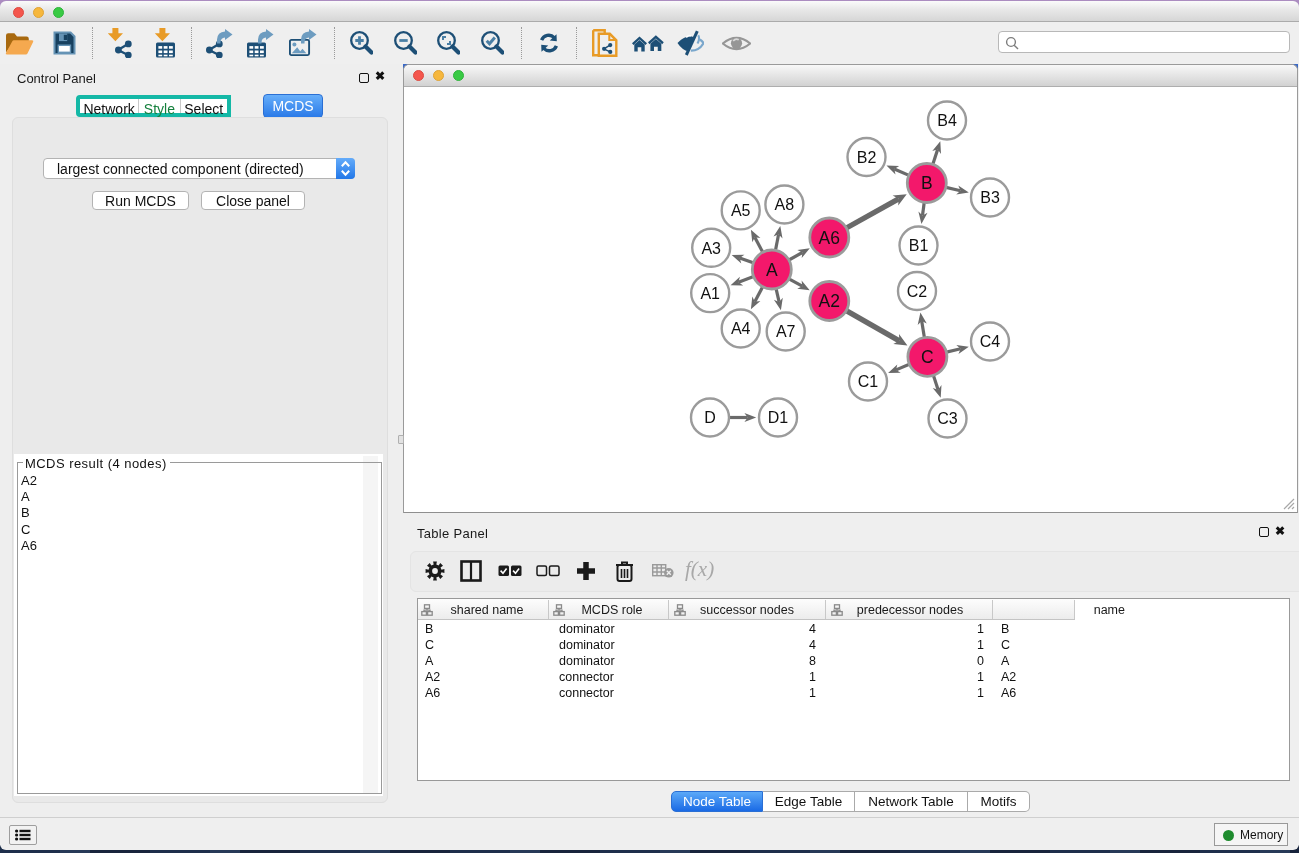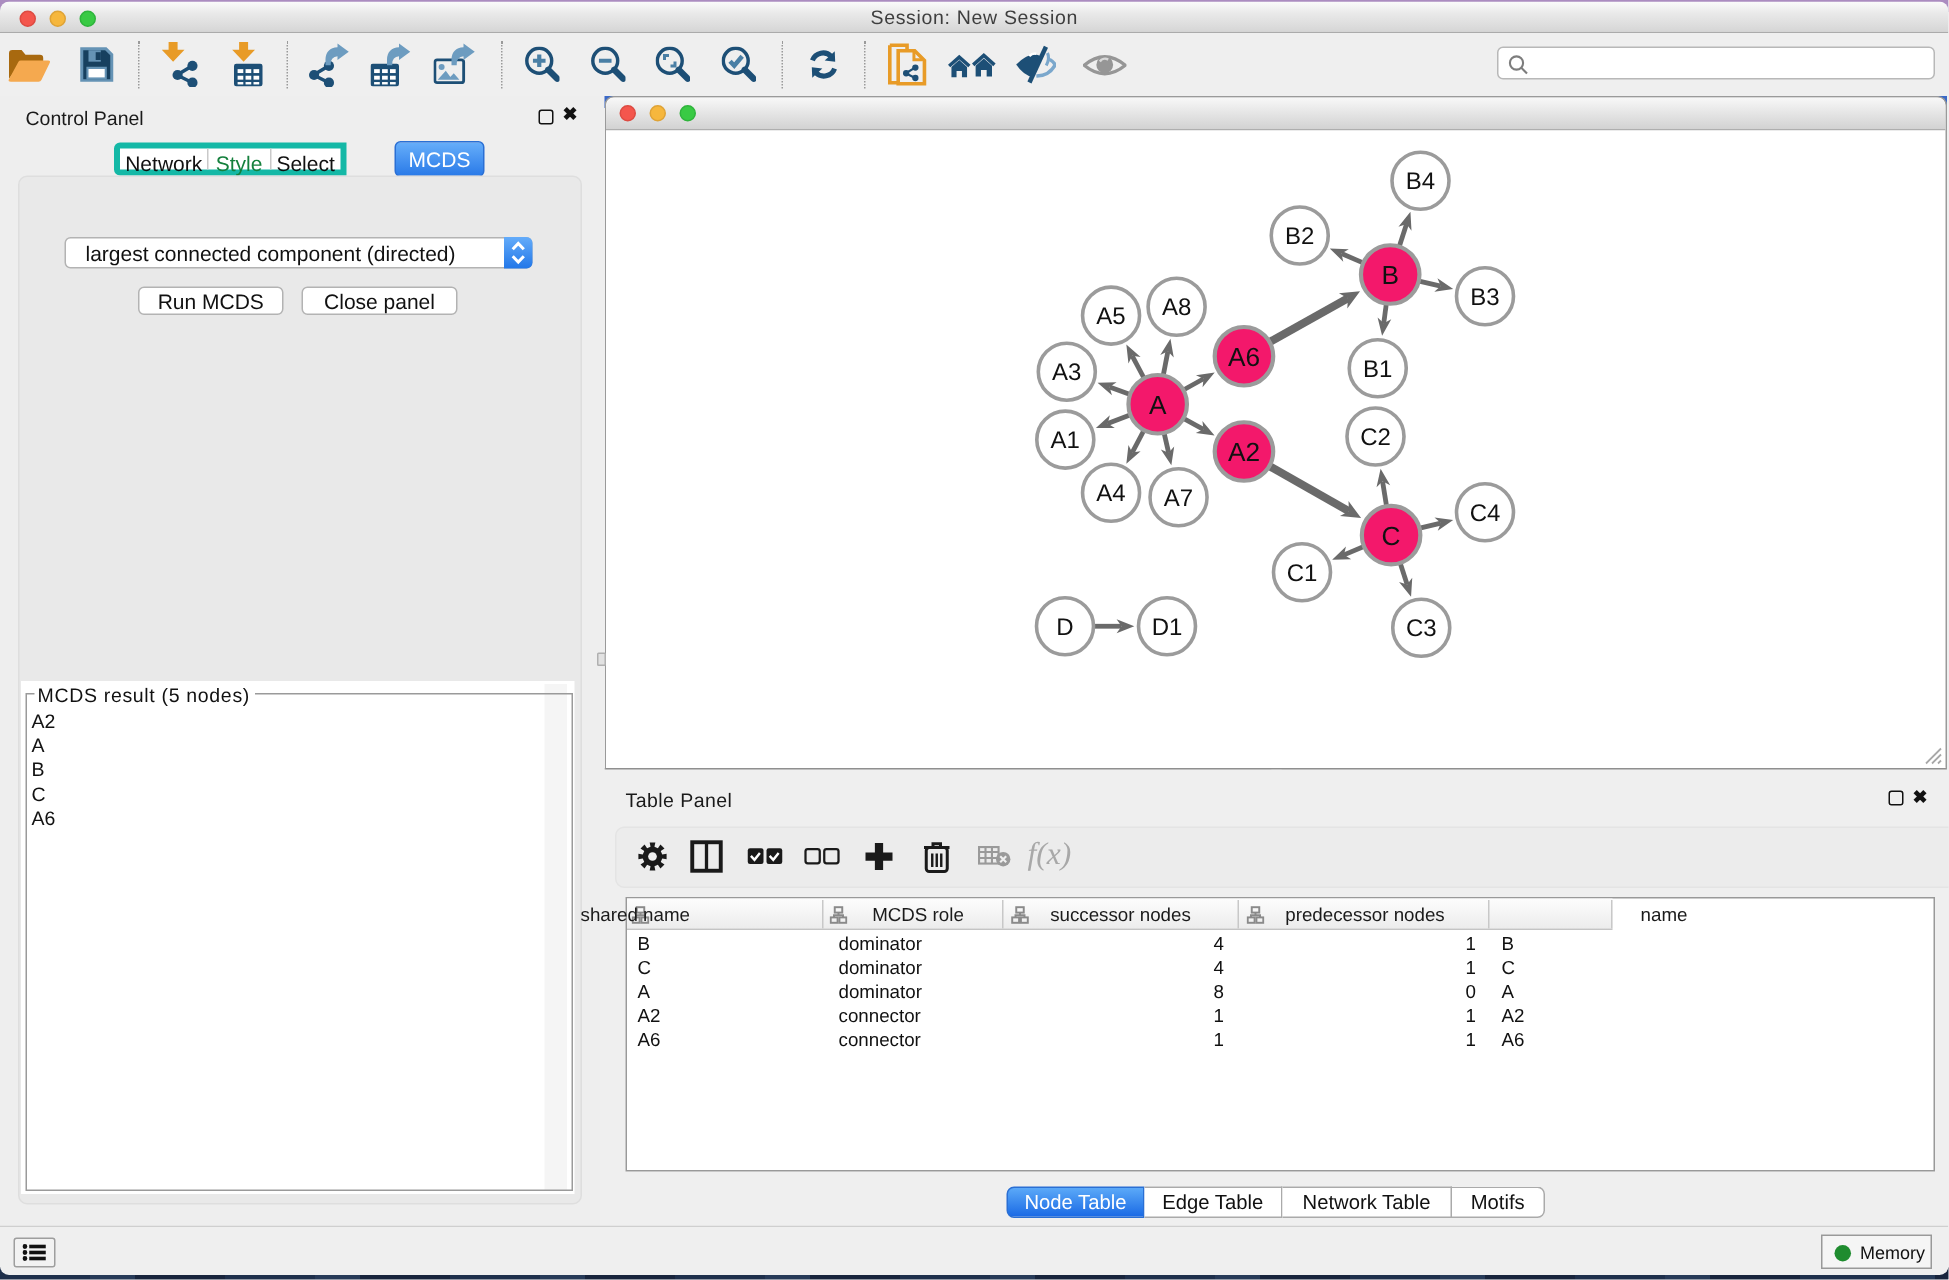--- a/index.html
+++ b/index.html
@@ -6,21 +6,20 @@
 .abs{position:absolute}
 body{position:relative}
 svg{display:block}
 </style></head><body>
 
 <div class="abs" style="left:0;top:0;width:1299px;height:8px;background:#ab8cc0"></div>
 <div class="abs" style="left:0;top:1px;width:1299px;height:21px;background:linear-gradient(#fbfbfb,#e9e9e9 40%,#d6d6d6);border-bottom:1px solid #ababab;border-radius:6px 6px 0 0">
   <div class="abs" style="left:13px;top:5.5px;width:11px;height:11px;border-radius:50%;background:#f4564d;border:0.5px solid #dd4b42"></div>
   <div class="abs" style="left:33px;top:5.5px;width:11px;height:11px;border-radius:50%;background:#f6b73d;border:0.5px solid #dfa336"></div>
   <div class="abs" style="left:53px;top:5.5px;width:11px;height:11px;border-radius:50%;background:#39ca44;border:0.5px solid #2fb43c"></div>
-  <div class="abs" style="left:0;top:3px;width:1299px;text-align:center;font-size:13px;letter-spacing:0.45px;color:#3e3e3e">Session: New Session</div>
 </div>
 
 <div class="abs" style="left:0;top:22px;width:1299px;height:42px;background:#efefef">
 <div class="abs" style="left:92px;top:5px;width:0;height:32px;border-left:1px dotted #9a9a9a"></div>
 <div class="abs" style="left:191px;top:5px;width:0;height:32px;border-left:1px dotted #9a9a9a"></div>
 <div class="abs" style="left:334px;top:5px;width:0;height:32px;border-left:1px dotted #9a9a9a"></div>
 <div class="abs" style="left:521px;top:5px;width:0;height:32px;border-left:1px dotted #9a9a9a"></div>
 <div class="abs" style="left:576px;top:5px;width:0;height:32px;border-left:1px dotted #9a9a9a"></div>
 </div>
 <svg class="abs" style="left:3.5px;top:30.0px" width="31" height="26" viewBox="0 0 31 26">
@@ -203,21 +202,21 @@
     </div>
   </div>
 
   <div class="abs" style="left:92px;top:127px;width:97px;height:19px;background:#fff;border:1px solid #b3b3b3;border-radius:4px;text-align:center;font-size:14px;color:#111;padding-top:0.5px">Run MCDS</div>
   <div class="abs" style="left:201px;top:127px;width:104px;height:19px;background:#fff;border:1px solid #b3b3b3;border-radius:4px;text-align:center;font-size:14px;color:#111;padding-top:0.5px">Close panel</div>
 
   <div class="abs" style="left:14px;top:390px;width:369px;height:342px;background:#fff"></div>
   <div class="abs" style="left:363px;top:392px;width:15px;height:338px;background:#f5f5f5"></div>
   <div class="abs" style="left:17px;top:397.5px;width:365px;height:332px;border:1px solid #9a9a9a"></div>
   <div class="abs" style="left:23px;top:396px;width:147px;height:4px;background:#fff"></div>
-  <div class="abs" style="left:25px;top:391.5px;font-size:13px;letter-spacing:0.45px;color:#111">MCDS result (5 nodes)</div>
+  <div class="abs" style="left:25px;top:391.5px;font-size:13px;letter-spacing:0.45px;color:#111">MCDS result (4 nodes)</div>
   <div class="abs" style="left:21px;top:409px;font-size:13px;color:#111;line-height:16.2px">A2<br>A<br>B<br>C<br>A6</div>
 </div>
 <div class="abs" style="left:403px;top:64px;width:10px;height:8px;background:#3a69c7"></div>
 <div class="abs" style="left:1288px;top:64px;width:10px;height:8px;background:#3a69c7"></div>
 <div class="abs" style="left:403px;top:64px;width:895px;height:450px;border:1px solid #9a9a9a;border-bottom:2px solid #8f8f8f;border-radius:6px 6px 0 0;background:#fff">
   <div class="abs" style="left:0;top:0;width:893px;height:22px;background:linear-gradient(#f8f8f8,#d2d2d2);border-bottom:1px solid #aeaeae;border-radius:6px 6px 0 0">
     <div class="abs" style="left:9px;top:5px;width:11px;height:11px;border-radius:50%;background:#f4564d;border:0.5px solid #dd4b42"></div>
     <div class="abs" style="left:29px;top:5px;width:11px;height:11px;border-radius:50%;background:#f6b73d;border:0.5px solid #dfa336"></div>
     <div class="abs" style="left:49px;top:5px;width:11px;height:11px;border-radius:50%;background:#39ca44;border:0.5px solid #2fb43c"></div>
   </div>
@@ -359,21 +358,21 @@
 <div class="abs" style="left:592px;top:87px;width:1px;height:19px;background:#c8c8c8"></div>
 <div class="abs" style="left:674px;top:87px;width:1px;height:19px;background:#c8c8c8"></div>
 <svg class="abs" style="left:21px;top:91px" width="12" height="12" viewBox="0 0 12 12">
       <g fill="none" stroke="#8a8a8a" stroke-width="1.3">
         <rect x="3.5" y="0.8" width="5" height="3.6"></rect>
         <rect x="0.8" y="7.6" width="4.6" height="3.6"></rect>
         <rect x="6.6" y="7.6" width="4.6" height="3.6"></rect>
         <path d="M6 4.4 v1.8 M3 7.6 v-1.4 h6 v1.4"></path>
       </g>
     </svg>
-<div class="abs" style="left:-13px;top:90px;width:200px;font-size:12.5px;color:#1a1a1a">shared name</div>
+<div class="abs" style="left:-13px;top:90px;width:200px;text-align:center;font-size:12.5px;color:#1a1a1a">shared name</div>
 <svg class="abs" style="left:153px;top:91px" width="12" height="12" viewBox="0 0 12 12">
       <g fill="none" stroke="#8a8a8a" stroke-width="1.3">
         <rect x="3.5" y="0.8" width="5" height="3.6"></rect>
         <rect x="0.8" y="7.6" width="4.6" height="3.6"></rect>
         <rect x="6.6" y="7.6" width="4.6" height="3.6"></rect>
         <path d="M6 4.4 v1.8 M3 7.6 v-1.4 h6 v1.4"></path>
       </g>
     </svg>
 <div class="abs" style="left:112px;top:90px;width:200px;text-align:center;font-size:12.5px;color:#1a1a1a">MCDS role</div>
 <svg class="abs" style="left:274px;top:91px" width="12" height="12" viewBox="0 0 12 12">

